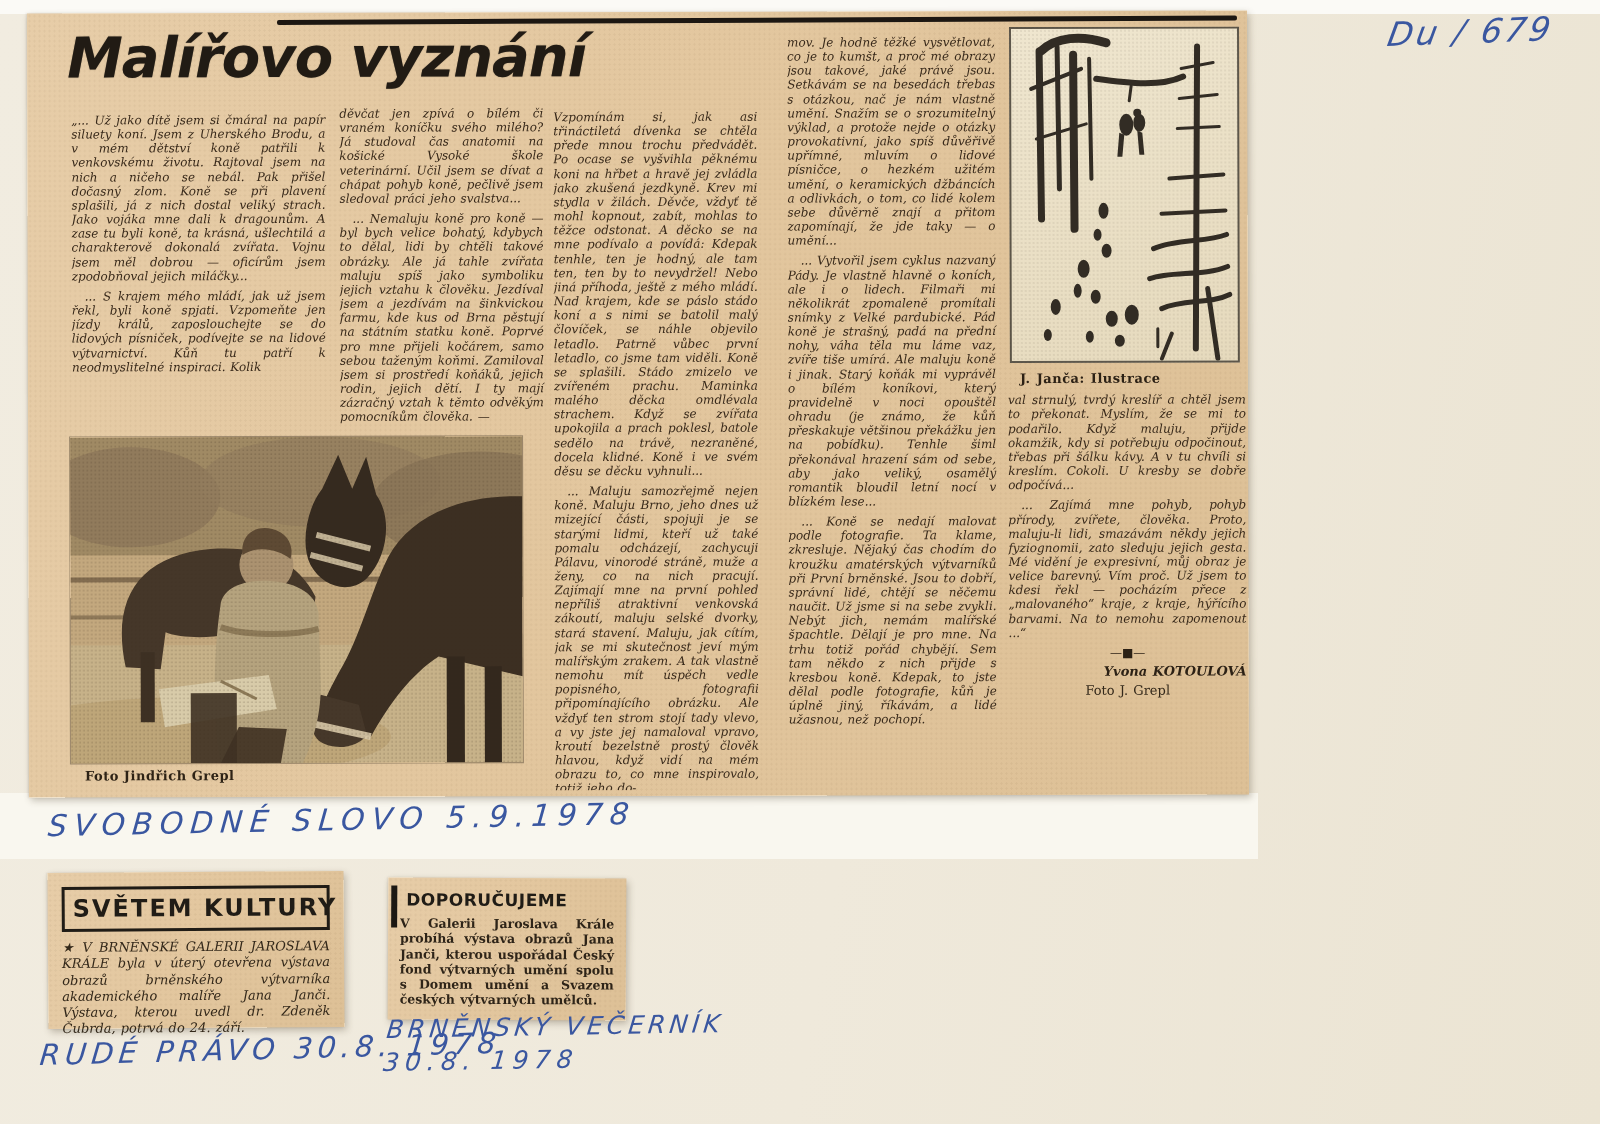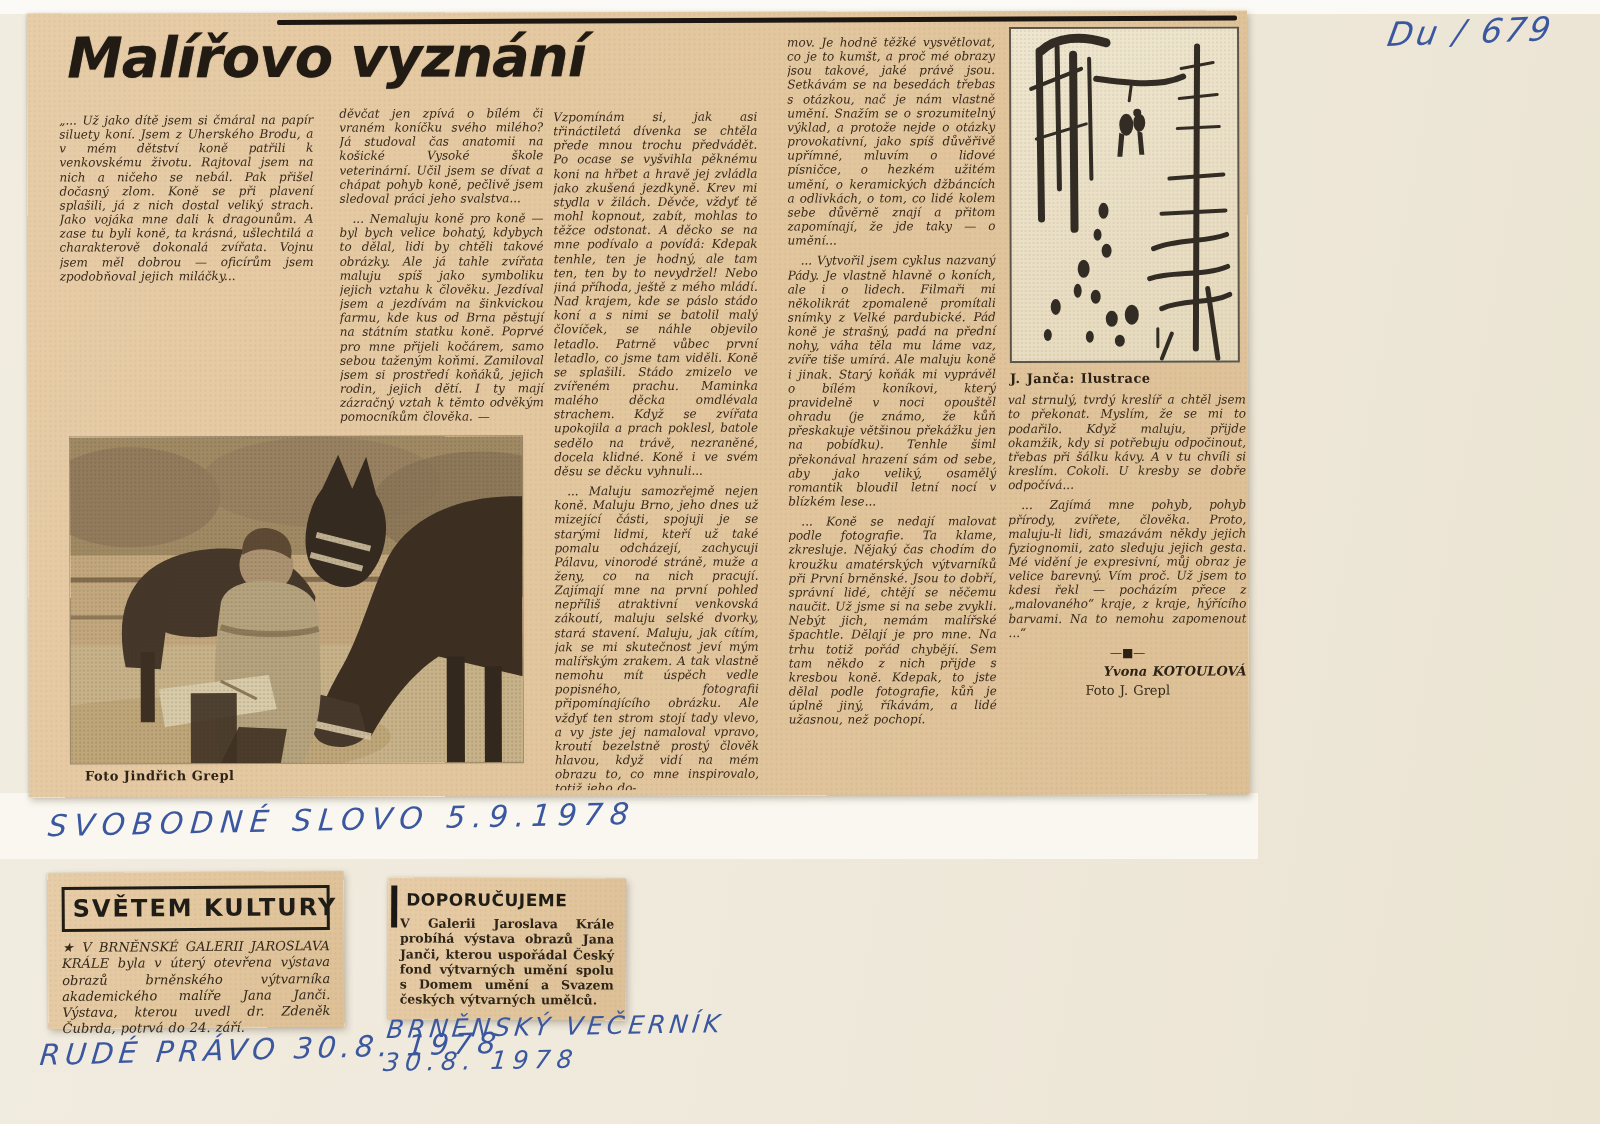--- a/index.html
+++ b/index.html
@@ -30,37 +30,37 @@
     text-shadow:0 0 1px rgba(33,27,20,0.55);
   }
 
   .col{
     position:absolute;overflow:hidden;
     font:italic 12px/1.18 "DejaVu Serif", serif;
     color:#38291a;text-align:justify;word-spacing:1px;
   }
   .col p{margin:0 4px 6px 0;text-indent:13px;}
   .col p.no-indent{text-indent:0;}
-  .col-1{left:32px;top:100px;width:258px;height:336px;}
+  .col-1{left:44px;top:100px;width:258px;height:336px;}
   .col-2{left:312px;top:94px;width:208px;height:342px;}
   .col-3{left:526px;top:98px;width:208px;height:680px;}
   .col-4{left:760px;top:24px;width:212px;height:756px;}
   .col-5{left:980px;top:16px;width:238px;height:764px;}
 
   .illustration-frame{
     width:230px;height:336px;margin-left:2px;
     border:2px solid rgba(46,40,32,0.75);
     background:
       radial-gradient(rgba(70,60,45,0.08) 1px, transparent 1.4px),
       linear-gradient(160deg,#efe6cf,#e6dabd);
     background-size:4px 4px,100% 100%;
     box-sizing:border-box;
   }
   .illustration-caption{
-    margin:9px 0 7px 2px;font:bold 13px/1.1 "DejaVu Serif", serif;
+    margin:9px 0 7px 12px;font:bold 13px/1.1 "DejaVu Serif", serif;
     color:#2c2115;letter-spacing:0.5px;
   }
   .col5-text{font:italic 12px/1.18 "DejaVu Serif", serif;color:#38291a;text-align:justify;word-spacing:1px;}
   .col5-text p{margin:0 0 6px 0;text-indent:13px;}
   .col5-text p.no-indent{text-indent:0;}
   .divider-mark{text-align:center;font-size:12px;color:#2c2115;margin:2px 0 4px 0;font-style:normal;}
   .closing-par{font-style:italic;}
   .byline{text-align:right;font:bold italic 13px/1.2 "DejaVu Serif", serif;color:#2c2115;margin-top:2px;}
   .photo-credit{text-align:center;font:13px/1.2 "DejaVu Serif", serif;color:#33281a;margin-top:3px;}
 
@@ -115,20 +115,21 @@
 <div class="top-white-strip"></div>
 <div class="white-band"></div>
 
 <div class="clipping main-clipping">
   <div class="top-rule"></div>
 
   <div class="headline">Malířovo vyznání</div>
 
   <div class="col col-1">
     <p class="no-indent">„... Už jako dítě jsem si čmáral na papír siluety koní. Jsem z Uherského Brodu, a v mém dětství koně patřili k venkovskému životu. Rajtoval jsem na nich a ničeho se nebál. Pak přišel dočasný zlom. Koně se při plavení splašili, já z nich dostal veliký strach. Jako vojáka mne dali k dragounům. A zase tu byli koně, ta krásná, ušlechtilá a charakterově dokonalá zvířata. Vojnu jsem měl dobrou — oficírům jsem zpodobňoval jejich miláčky...</p>
+    <p>... S krajem mého mládí, jak už jsem řekl, byli koně spjati. Vzpomeňte jen jízdy králů, zaposlouchejte se do lidových písniček, podívejte se na lidové výtvarnictví. Kůň tu patří k neodmyslitelné inspiraci. Kolik</p>
   </div>
 
   <div class="col col-2">
     <p class="no-indent">děvčat jen zpívá o bílém či vraném koníčku svého milého? Já studoval čas anatomii na košické Vysoké škole veterinární. Učil jsem se dívat a chápat pohyb koně, pečlivě jsem sledoval práci jeho svalstva...</p>
     <p>... Nemaluju koně pro koně — byl bych velice bohatý, kdybych to dělal, lidi by chtěli takové obrázky. Ale já tahle zvířata maluju spíš jako symboliku jejich vztahu k člověku. Jezdíval jsem a jezdívám na šinkvickou farmu, kde kus od Brna pěstují na státním statku koně. Poprvé pro mne přijeli kočárem, samo sebou taženým koňmi. Zamiloval jsem si prostředí koňáků, jejich rodin, jejich dětí. I ty mají zázračný vztah k těmto odvěkým pomocníkům člověka. —</p>
   </div>
 
   <div class="col col-3">
     <p class="no-indent">Vzpomínám si, jak asi třináctiletá dívenka se chtěla přede mnou trochu předvádět. Po ocase se vyšvihla pěknému koni na hřbet a hravě jej zvládla jako zkušená jezdkyně. Krev mi stydla v žilách. Děvče, vždyť tě mohl kopnout, zabít, mohlas to těžce odstonat. A děcko se na mne podívalo a povídá: Kdepak tenhle, ten je hodný, ale tam ten, ten by to nevydržel! Nebo jiná příhoda, ještě z mého mládí. Nad krajem, kde se páslo stádo koní a s nimi se batolil malý človíček, se náhle objevilo letadlo. Patrně vůbec první letadlo, co jsme tam viděli. Koně se splašili. Stádo zmizelo ve zvířeném prachu. Maminka malého děcka omdlévala strachem. Když se zvířata upokojila a prach poklesl, batole sedělo na trávě, nezraněné, docela klidné. Koně i ve svém děsu se děcku vyhnuli...</p>
     <p>... Maluju samozřejmě nejen koně. Maluju Brno, jeho dnes už mizející části, spojuji je se starými lidmi, kteří už také pomalu odcházejí, zachycuji Pálavu, vinorodé stráně, muže a ženy, co na nich pracují. Zajímají mne na první pohled nepříliš atraktivní venkovská zákoutí, maluju selské dvorky, stará stavení. Maluju, jak cítím, jak se mi skutečnost jeví mým malířským zrakem. A tak vlastně nemohu mít úspěch vedle popisného, fotografii připomínajícího obrázku. Ale vždyť ten strom stojí tady vlevo, a vy jste jej namaloval vpravo, kroutí bezelstně prostý člověk hlavou, když vidí na mém obrazu to, co mne inspirovalo, totiž jeho do-</p>

